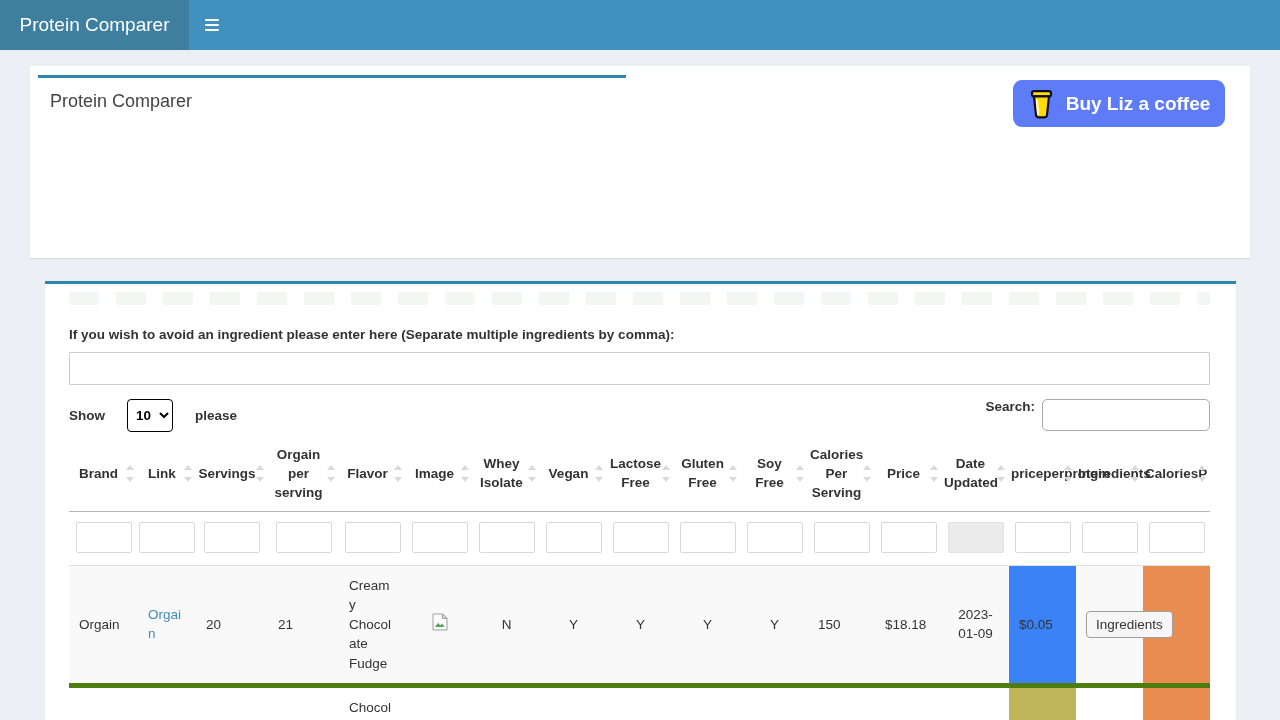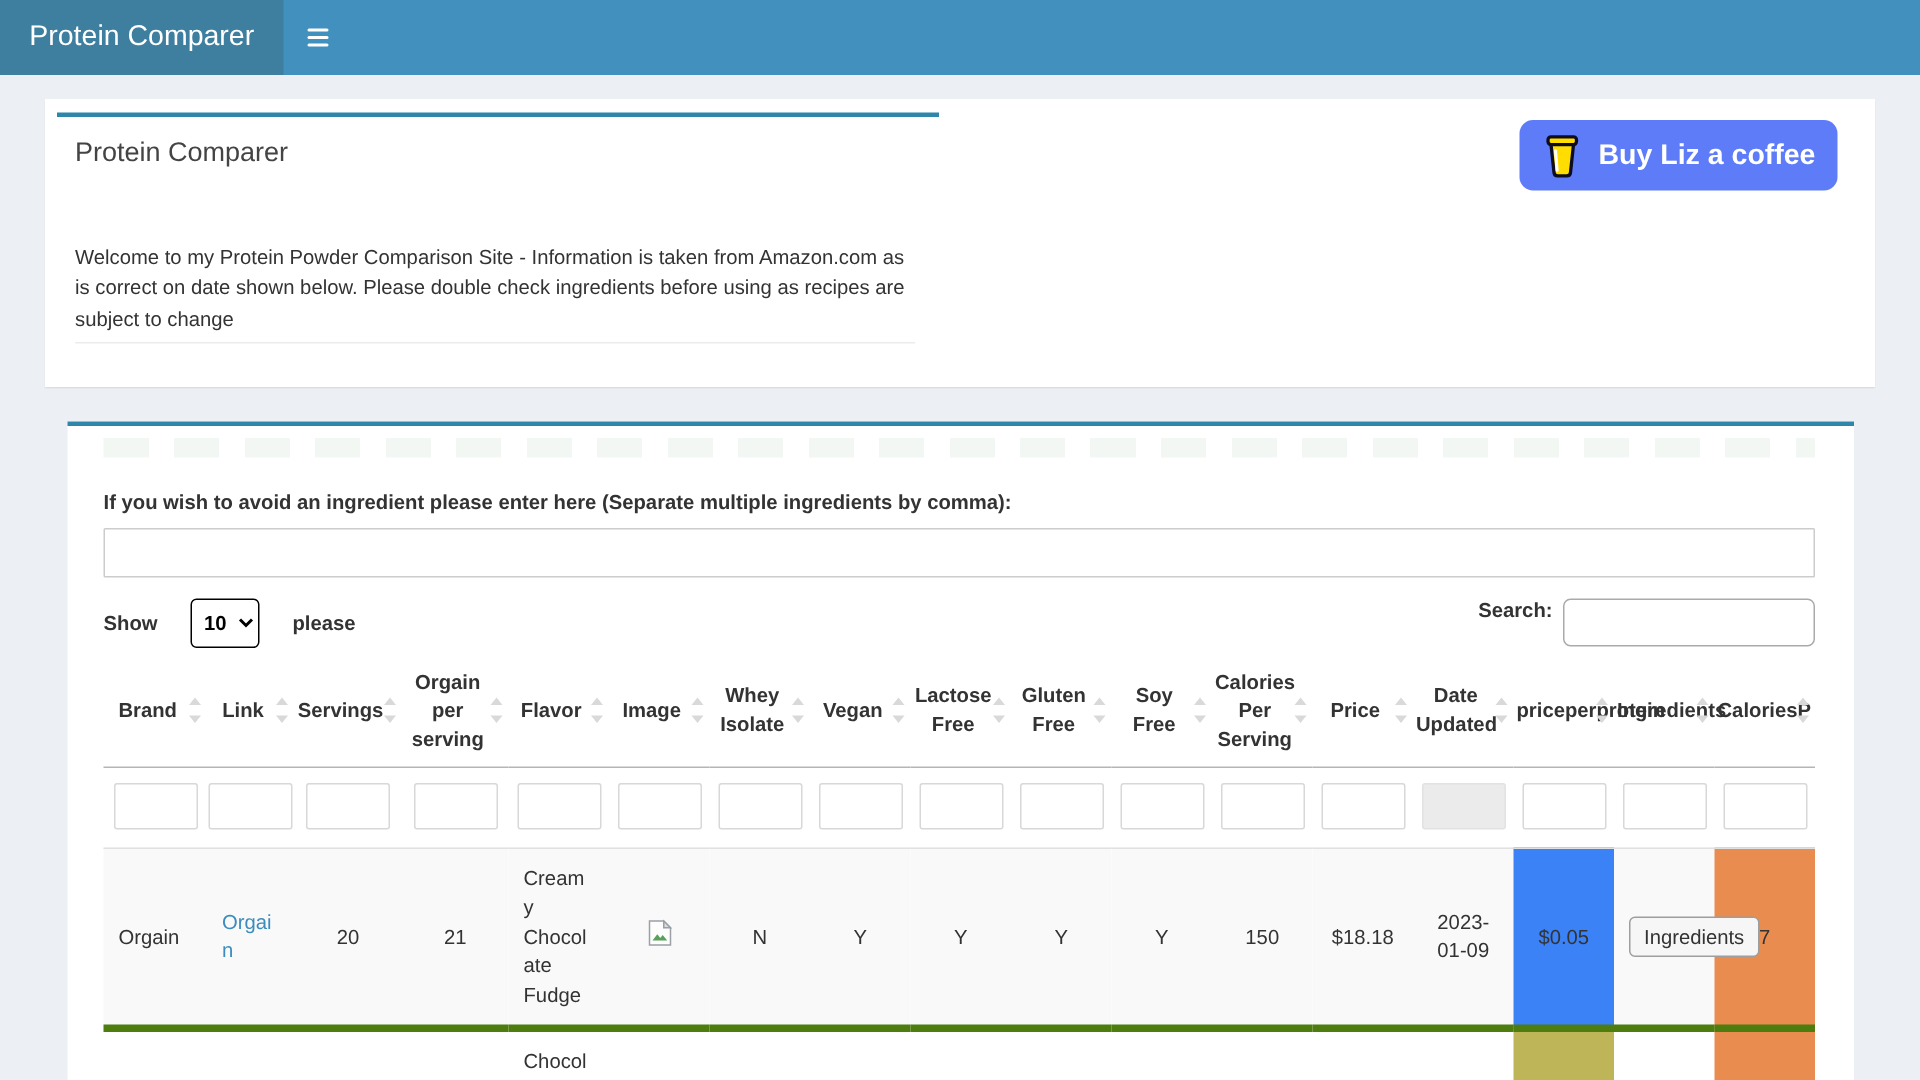--- a/index.html
+++ b/index.html
@@ -97,21 +97,21 @@
     width:56px; height:31px; border:1px solid #d8d8d8; border-radius:2px;
     font-size:13px; padding:0 4px; font-family:"Liberation Sans", sans-serif;
   }
   .colf:disabled { background:#ebebeb; border-color:#e2e2e2; }
 
   .protein-table tbody td {
     padding:10px 10px; vertical-align:middle; line-height:1.45; font-size:13.5px;
     border-bottom:5px solid #4d7c0f; overflow-wrap:break-word;
   }
   .protein-table tbody tr.odd { background:#f9f9f9; }
-  .l { text-align:left; } .r { text-align:center; } .c { text-align:center; }
+  .l { text-align:left; } .r { text-align:left; } .c { text-align:center; }
   a.brand-link { color:#3c8dbc; text-decoration:none; cursor:pointer; }
   .btn-ingredients {
     position:relative; z-index:2; display:inline-block; white-space:nowrap;
     background:#f6f6f6; border:1px solid #9e9e9e; border-radius:4px;
     padding:5px 9px; font-size:13.5px; color:#333; cursor:pointer;
     font-family:"Liberation Sans", sans-serif;
   }
 </style>
 </head>
 <body>
@@ -121,21 +121,20 @@
   <button class="sidebar-toggle">
     <span class="bar"></span>
     <span class="bar"></span>
     <span class="bar"></span>
   </button>
 </div>
 
 <div class="panel1">
   <div class="intro-box">
     <div class="intro-title">Protein Comparer</div>
-    <div class="intro-text">Welcome to my Protein Powder Comparison Site - Information is taken from Amazon.com as is correct on date shown below. Please double check ingredients before using as recipes are subject to change</div>
   </div>
   <button class="coffee-btn">
     <svg width="27" height="33" viewBox="0 0 27 33">
       <rect x="4" y="4.2" width="19" height="5.2" rx="2" fill="#ffdd00" stroke="#0d0c22" stroke-width="2.2"></rect>
       <path d="M6 9.4 L8 28 q0.25 2.3 2.5 2.3 h6 q2.25 0 2.5-2.3 L21 9.4 Z" fill="#ffdd00" stroke="#0d0c22" stroke-width="2.2" stroke-linejoin="round"></path>
       <path d="M9 13.5 l1.1 13" stroke="#fff" stroke-width="2" stroke-linecap="round"></path>
     </svg>
     <span>Buy Liz a coffee</span>
   </button>
 </div>

